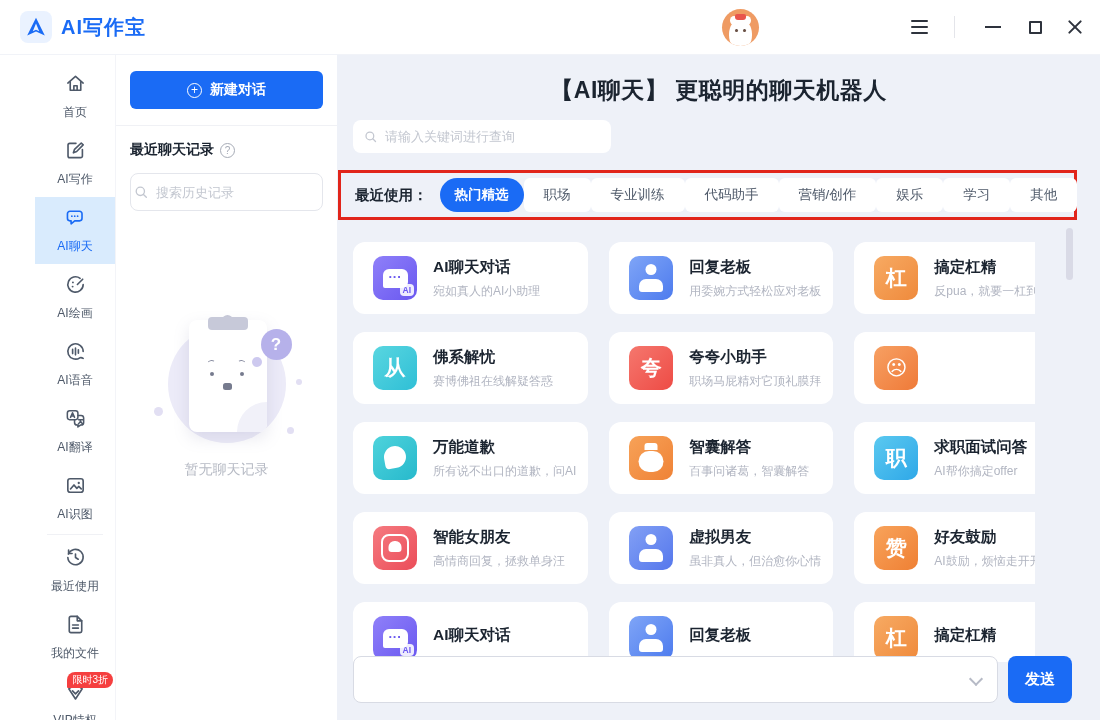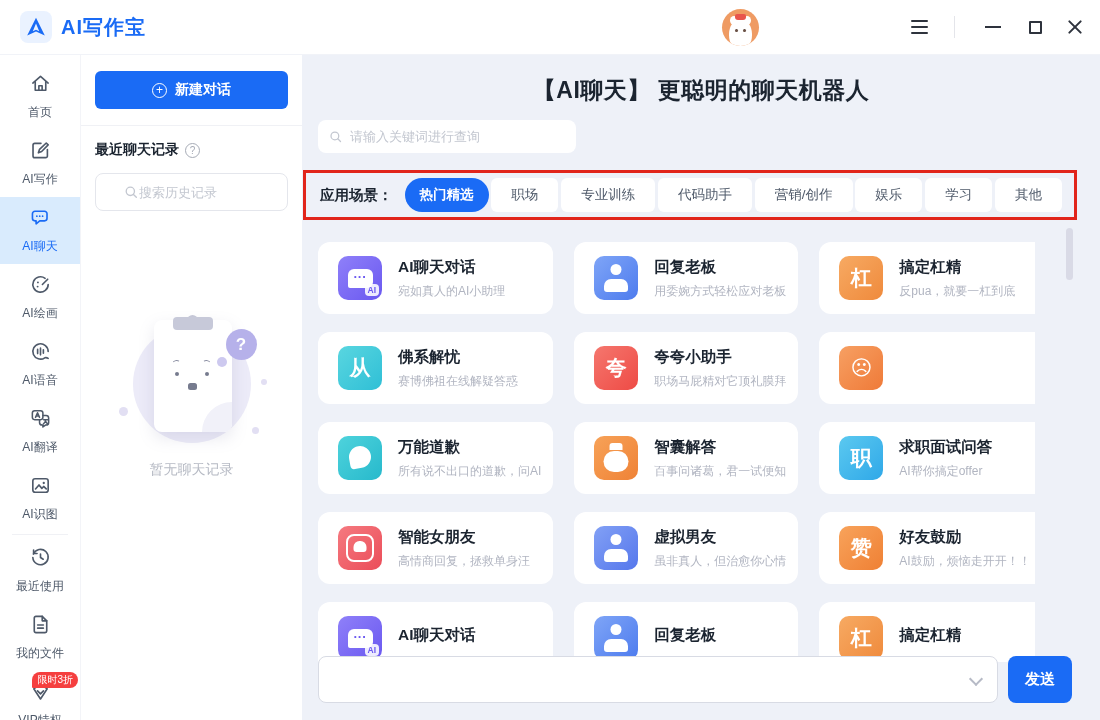--- a/index.html
+++ b/index.html
@@ -26,38 +26,38 @@
   .min-btn { margin-left:30px; } .min-btn i { width:16px; height:2px; background:#2e333d; display:block; }
   .max-btn { margin-left:28px; } .max-btn i { width:13px; height:13px; border:2px solid #2e333d; border-radius:1px; display:block; }
   .close-btn { margin-left:24px; position:relative; width:18px; height:18px; }
   .close-btn i, .close-btn em { position:absolute; left:0; top:8px; width:18px; height:2px; background:#2e333d; border-radius:1px; display:block; }
   .close-btn i { transform:rotate(45deg); } .close-btn em { transform:rotate(-45deg); }
 
   
   .cols { flex:1; display:flex; min-height:0; }
 
   
-  .sidebar { width:80px; flex:0 0 auto; background:#fff; padding-top:8px; }
+  .sidebar { width:80px; flex:0 0 auto; background:#fff; padding-top:8px;margin-left:35px; }
   .side-item { height:67px; display:flex; flex-direction:column; align-items:center; justify-content:center; gap:5px; color:#4e5969; cursor:pointer; position:relative; }
   .side-item.active { background:#d9ebfd; color:var(--primary,#1a6bf5); }
   .side-item svg { width:23px; height:23px; }
   .side-label { font-size:12px; }
   .side-divider { height:1px; background:#f0f1f5; margin:2px 12px; }
   .vip-badge { position:absolute; top:1px; right:2px; background:var(--badge_red,#f53f3f); color:#fff; font-size:10px; line-height:1; padding:3px 5px; border-radius:8px 8px 8px 1px; }
 
   
   .panel { width:222px; flex:0 0 auto; background:#fff; border-left:1px solid #f3f4f8; padding:16px 14px; display:flex; flex-direction:column; }
   .new-chat { height:38px; width:100%; background:var(--primary,#1a6bf5); color:#fff; border:none; border-radius:6px; font-size:14px; font-weight:700; display:flex; align-items:center; justify-content:center; gap:8px; cursor:pointer; font-family:inherit; }
   .plus-ic { width:15px; height:15px; border:1.4px solid #fff; border-radius:50%; display:inline-flex; align-items:center; justify-content:center; font-weight:400; }
   .plus-ic::before { content:"+"; font-size:12px; line-height:1; margin-top:-1px; }
   .panel-divider { height:1px; background:#f0f1f5; margin:16px -14px 15px; }
   .recent-row { display:flex; align-items:center; gap:6px; font-size:14px; font-weight:700; color:#1b2430; }
   .help { width:15px; height:15px; border:1.2px solid #a6abb6; border-radius:50%; color:#a6abb6; font-size:10px; font-weight:400; display:inline-flex; align-items:center; justify-content:center; cursor:pointer; }
   .help::before { content:"?"; }
-  .p-search { margin-top:14px; height:38px; border:1px solid #e4e6ec; border-radius:8px; display:flex; align-items:center; gap:0; padding:0 27px; background:#fff; }
+  .p-search { margin-top:14px; height:38px; border:1px solid #e4e6ec; border-radius:8px; display:flex; align-items:center; gap:7px; padding:0 2px; background:#fff; }
   .p-search svg { width:16px; height:16px; color:#c3c7d0; flex:0 0 auto; }
   .p-search input, .m-search input { border:none; outline:none; flex:1; min-width:0; font-size:13px; color:#333; background:transparent; font-family:inherit; }
   .p-search input::placeholder, .m-search input::placeholder { color:#c3c7d0; }
 
   
   .empty { margin-top:104px; display:flex; flex-direction:column; align-items:center; }
   .illus { position:relative; width:150px; height:138px; }
   .bg-circle { position:absolute; left:16px; top:10px; width:118px; height:118px; background:#ecebf8; border-radius:50%; }
   .dot { position:absolute; background:#e2dff3; border-radius:50%; }
   .dot.d1 { width:9px; height:9px; left:2px; top:92px; }
@@ -341,21 +341,21 @@
       <h1 class="m-title">【AI聊天】 更聪明的聊天机器人</h1>
 
       <div class="m-search">
         <svg>
             <use href="#i-search"></use>
           </svg>
         <input type="text" placeholder="请输入关键词进行查询" style="">
       </div>
 
       <div class="tabs-wrap">
-        <span class="tabs-label">应用场景：</span>
+        <span class="tabs-label">最近使用：</span>
         <div class="tabs">
 
             <button class="pill active">热门精选</button>
 
             <button class="pill">职场</button>
 
             <button class="pill">专业训练</button>
 
             <button class="pill">代码助手</button>
 
@@ -437,21 +437,21 @@
               <span class="card-s">所有说不出口的道歉，问AI</span>
             </span>
           </div>
 
           <div class="card">
             <span class="ci ci-bag" style="background: linear-gradient(135deg, rgb(247, 162, 88), rgb(239, 130, 54));">
               <span class="ci-g"></span>
             </span>
             <span class="card-tx">
               <span class="card-t">智囊解答</span>
-              <span class="card-s">百事问诸葛，君一试便知</span>
+              <span class="card-s">百事问诸葛，智囊解答</span>
             </span>
           </div>
 
           <div class="card">
             <span class="ci ci-char" style="background: linear-gradient(135deg, rgb(91, 201, 240), rgb(47, 168, 232));">
               <span class="ci-g">职</span>
             </span>
             <span class="card-tx">
               <span class="card-t">求职面试问答</span>
               <span class="card-s">AI帮你搞定offer</span>

